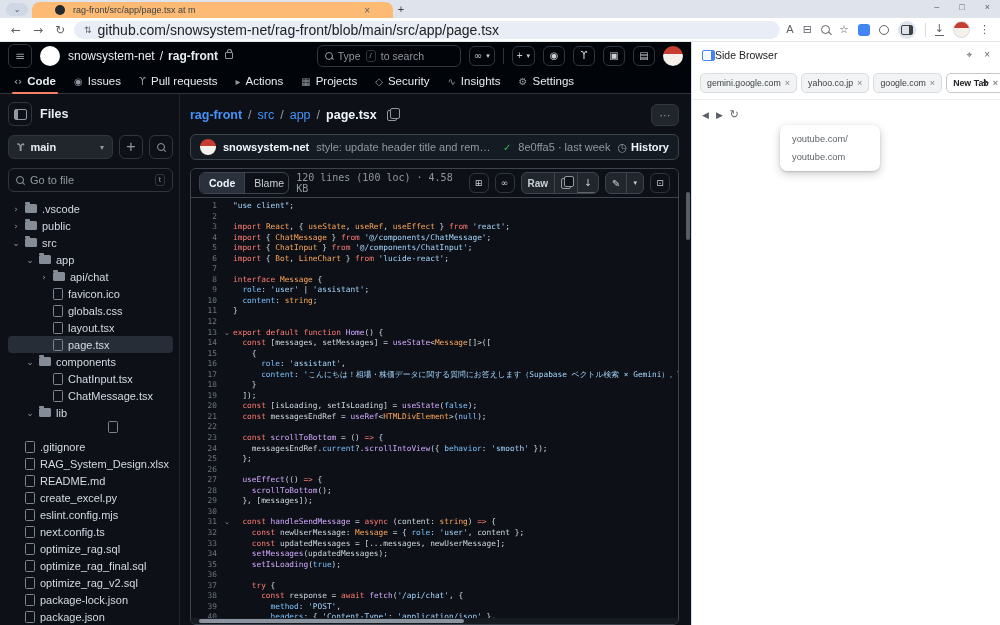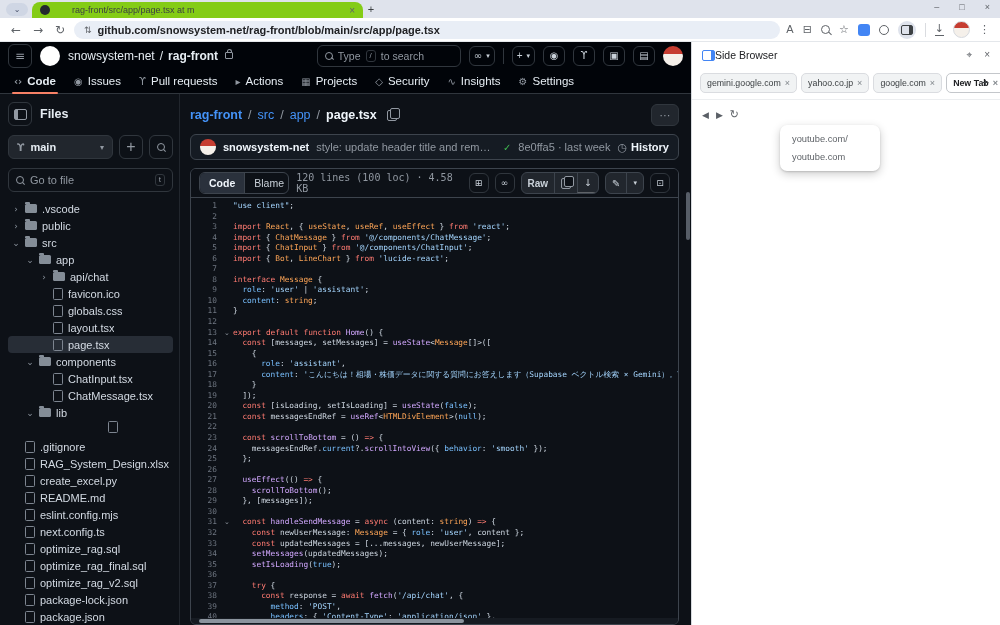--- a/index.html
+++ b/index.html
@@ -4,34 +4,34 @@
 <style>
   html,body{margin:0;padding:0;background:#000;}
   #stage{position:relative;width:1000px;height:625px;overflow:hidden;background:#0d1117;
          font-family:"Liberation Sans",sans-serif;-webkit-font-smoothing:antialiased;}
   .ico{font-family:"DejaVu Sans",sans-serif;}
 
   
   #tabstrip{position:absolute;left:0;top:0;width:1000px;height:18px;background:#dfe3ec;display:flex;align-items:flex-end;}
   .tsearch{width:22px;height:13px;margin:0 4px 2px 6px;border-radius:7px;background:#cfd6e4;color:#49526b;font-size:8px;
            display:flex;align-items:center;justify-content:center;}
-  .btab{width:315px;height:16px;background:#84cc16;border-radius:8px 8px 0 0;display:flex;align-items:center;padding:0 8px;gap:22px;}
+  .btab{width:315px;height:16px;background:#fdba74;border-radius:8px 8px 0 0;display:flex;align-items:center;padding:0 23px;gap:8px;}
   .btab-t{font-size:9px;color:#3c4043;white-space:nowrap;overflow:hidden;flex:1;}
   .btab-x{font-size:10px;color:#5f6368;}
   .favicon{width:10px;height:10px;border-radius:50%;background:#24292f;flex:none;}
   .newtab{width:16px;height:16px;margin-bottom:1px;color:#3c4043;font-size:11px;display:flex;align-items:center;justify-content:center;}
   .wctrls{position:absolute;right:10px;top:2px;display:flex;gap:20px;color:#5f6368;font-size:9px;}
 
   
   #toolbar{position:absolute;left:0;top:18px;width:1000px;height:24px;background:#fff;display:flex;align-items:center;
            border-bottom:1px solid #e4e7eb;box-sizing:border-box;padding:0 8px;gap:6px;}
   .navico{color:#5f6368;font-size:12px;width:16px;text-align:center;}
   #urlbar{flex:1;height:18px;background:#e9eef6;border-radius:10px;display:flex;align-items:center;gap:6px;padding:0 10px;min-width:0;}
   #urlbar .site{color:#5f6368;font-size:9px;}
-  #urlbar .url{font-size:11px;color:#202124;white-space:nowrap;overflow:hidden;font-weight:bold;}
+  #urlbar .url{font-size:14px;color:#202124;white-space:nowrap;overflow:hidden;}
   .tb-right{display:flex;align-items:center;gap:9px;padding-right:2px;}
   .tbi{color:#5f6368;font-size:11px;line-height:1;}
   .mag{position:relative;width:7px;height:7px;border:1.3px solid #5f6368;border-radius:50%;display:inline-block;}
   .mag::after{content:'';position:absolute;width:4px;height:1.3px;background:#5f6368;transform:rotate(45deg);right:-3px;bottom:-1px;}
   .dl{border-bottom:1.5px solid #5f6368;padding-bottom:1px;}
   .ext-blue{width:12px;height:12px;border-radius:3px;background:#4285f4;}
   .ext-ring{width:10px;height:10px;border-radius:50%;border:1.5px solid #5f6368;box-sizing:border-box;}
   .sidepanel-btn{width:18px;height:18px;border-radius:50%;background:#dfe3ec;display:flex;align-items:center;justify-content:center;}
   .sp-glyph{width:10px;height:8px;border:1.2px solid #3c4043;border-radius:2px;position:relative;}
   .sp-glyph::after{content:'';position:absolute;right:0;top:0;width:3px;height:100%;background:#3c4043;}
@@ -367,25 +367,25 @@
             <div class="trow" style="padding-left: 17px;">
               <span class="file-ico"></span>
               <span class="tlab">.gitignore</span>
             </div>
             <div class="trow" style="padding-left: 17px;">
               <span class="file-ico"></span>
               <span class="tlab">RAG_System_Design.xlsx</span>
             </div>
             <div class="trow" style="padding-left: 17px;">
               <span class="file-ico"></span>
+              <span class="tlab">README.md</span>
+            </div>
+            <div class="trow" style="padding-left: 17px;">
+              <span class="file-ico"></span>
               <span class="tlab">create_excel.py</span>
-            </div>
-            <div class="trow" style="padding-left: 17px;">
-              <span class="file-ico"></span>
-              <span class="tlab">README.md</span>
             </div>
             <div class="trow" style="padding-left: 17px;">
               <span class="file-ico"></span>
               <span class="tlab">eslint.config.mjs</span>
             </div>
             <div class="trow" style="padding-left: 17px;">
               <span class="file-ico"></span>
               <span class="tlab">next.config.ts</span>
             </div>
             <div class="trow" style="padding-left: 17px;">

